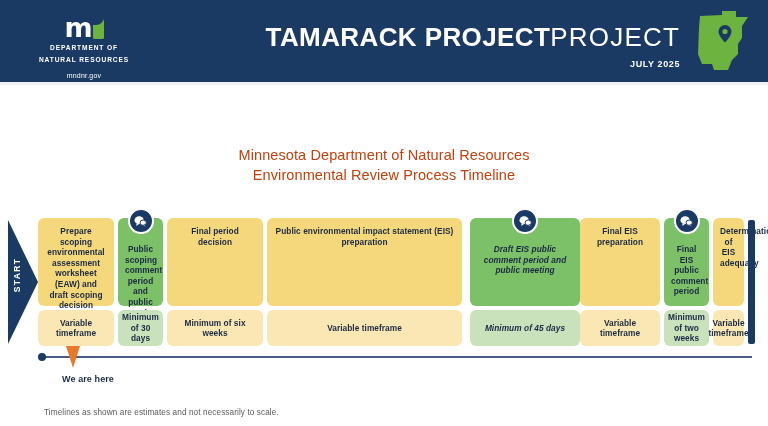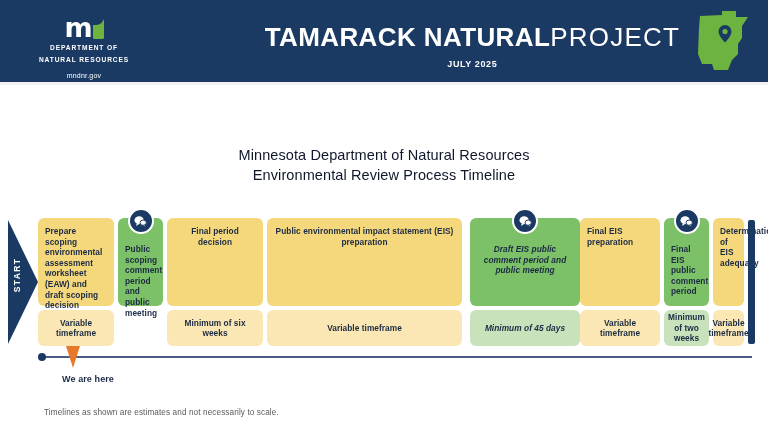--- a/index.html
+++ b/index.html
@@ -48,29 +48,28 @@
   .title-line { line-height:30px; }
   .title-bold {
     color:#ffffff; font-size:26px; font-weight:bold; letter-spacing:0.4px;
   }
   .title-light {
     color:#ffffff; font-size:26px; font-weight:normal; letter-spacing:1.2px;
   }
   .title-date {
     color:#ffffff; font-size:9px; font-weight:bold; letter-spacing:0.6px;
     margin-top:3px;
-    text-align:center;
   }
 
   .mn-map { position:absolute; right:14px; top:8px; width:62px; height:70px; }
 
   
   .subtitle {
     position:absolute; left:0; top:145px; width:768px; text-align:center;
-    color:#0f172a; font-size:14.5px; line-height:20px; letter-spacing:0.1px;
+    color:#c2410c; font-size:14.5px; line-height:20px; letter-spacing:0.1px;
   }
 
   
   .timeline { position:absolute; left:0; top:218px; width:768px; height:130px; }
 
   .start-arrow { position:absolute; left:8px; top:0px; width:34px; height:128px; }
   .start-label {
     position:absolute; left:-7px; top:52px; width:48px;
     transform: rotate(-90deg);
     color:#ffffff; font-size:8.5px; font-weight:bold; letter-spacing:1.4px;
@@ -87,20 +86,21 @@
   .phase {
     position:absolute; left:0; right:0; top:0; height:88px;
     border-radius:6px; padding:8px 7px 4px 7px;
   }
   .phase.has-icon { padding-top:26px; }
   .phase-yellow { background:#f5d87b; }
   .phase-green  { background:#7cc067; }
   .phase-text {
     color:#1b2a44; font-size:8.3px; font-weight:bold; line-height:10.6px;
     letter-spacing:0.05px;
+    text-align:center;
   }
   .phase-center .phase-text { text-align:center; }
 
   .duration {
     position:absolute; left:0; right:0; top:92px; height:36px;
     border-radius:6px; display:flex; align-items:center; justify-content:center;
     padding:2px 4px;
   }
   .dur-yellow { background:#fae7b3; }
   .dur-green  { background:#c9e2bb; }
@@ -148,21 +148,21 @@
         <span class="logo-m">m</span>
         <span class="logo-leaf"></span>
       </div>
       <div class="logo-dept">DEPARTMENT OF</div>
       <div class="logo-dept">NATURAL RESOURCES</div>
       <div class="logo-url">mndnr.gov</div>
     </div>
 
     <div class="title-block">
       <div class="title-line">
-        <span class="title-bold">TAMARACK NATURAL</span><span class="title-light">PROJECT</span>
+        <span class="title-bold">TAMARACK PROJECT</span><span class="title-light">PROJECT</span>
       </div>
       <div class="title-date">JULY 2025</div>
     </div>
 
     <svg class="mn-map" viewBox="0 0 62 70">
       <path d="M8 8 L30 7 L30 3 L44 3 L44 9 L56 9 L50 18 L50 30 L46 36 L46 46 L40 52 L36 62 L22 62 L20 56 L10 56 L6 46 L7 20 Z" fill="#6cb33f"></path>
       <path d="M33 17 a6.5 6.5 0 0 1 6.5 6.5 c0 4.6 -6.5 11 -6.5 11 s-6.5 -6.4 -6.5 -11 A6.5 6.5 0 0 1 33 17 Z" fill="#1b3a63"></path>
       <circle cx="33" cy="23.5" r="2.6" fill="#6cb33f"></circle>
     </svg>
   </div>
@@ -194,20 +194,23 @@
             <div class="bubble-icon">
               <svg viewBox="0 0 20 20" width="15" height="15">
                 <ellipse cx="8.2" cy="8.2" rx="6.2" ry="5.2" fill="#ffffff"></ellipse>
                 <path d="M5 12.4 L4.2 16 L8.2 13.2 Z" fill="#ffffff"></path>
                 <ellipse cx="13.6" cy="11.6" rx="4.2" ry="3.6" fill="#ffffff" stroke="#1b3a63" stroke-width="1.3"></ellipse>
                 <path d="M15.6 14.4 L16.6 17.4 L13.2 15.4 Z" fill="#ffffff" stroke="#1b3a63" stroke-width="1"></path>
               </svg>
             </div>
             <div class="phase-text">Public scoping comment period and public meeting</div>
           </div>
+          <div class="duration dur-green">
+            <div class="duration-text">Minimum of 30 days</div>
+          </div>
         </div>
         <div class="col" style="left: 129px; width: 96px;">
           <div class="phase phase-yellow phase-center">
             <div class="phase-text">Final period decision</div>
           </div>
           <div class="duration dur-yellow">
             <div class="duration-text">Minimum of six weeks</div>
           </div>
         </div>
         <div class="col" style="left: 229px; width: 195px;">

